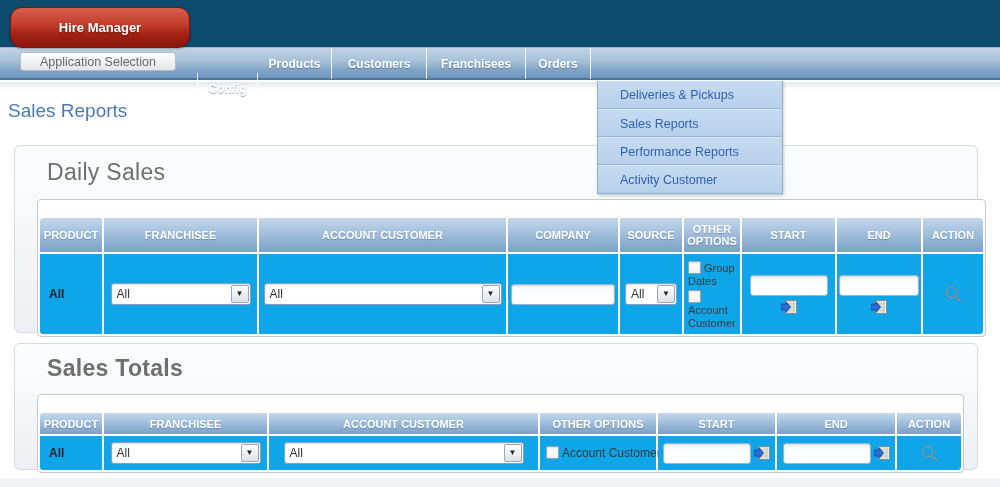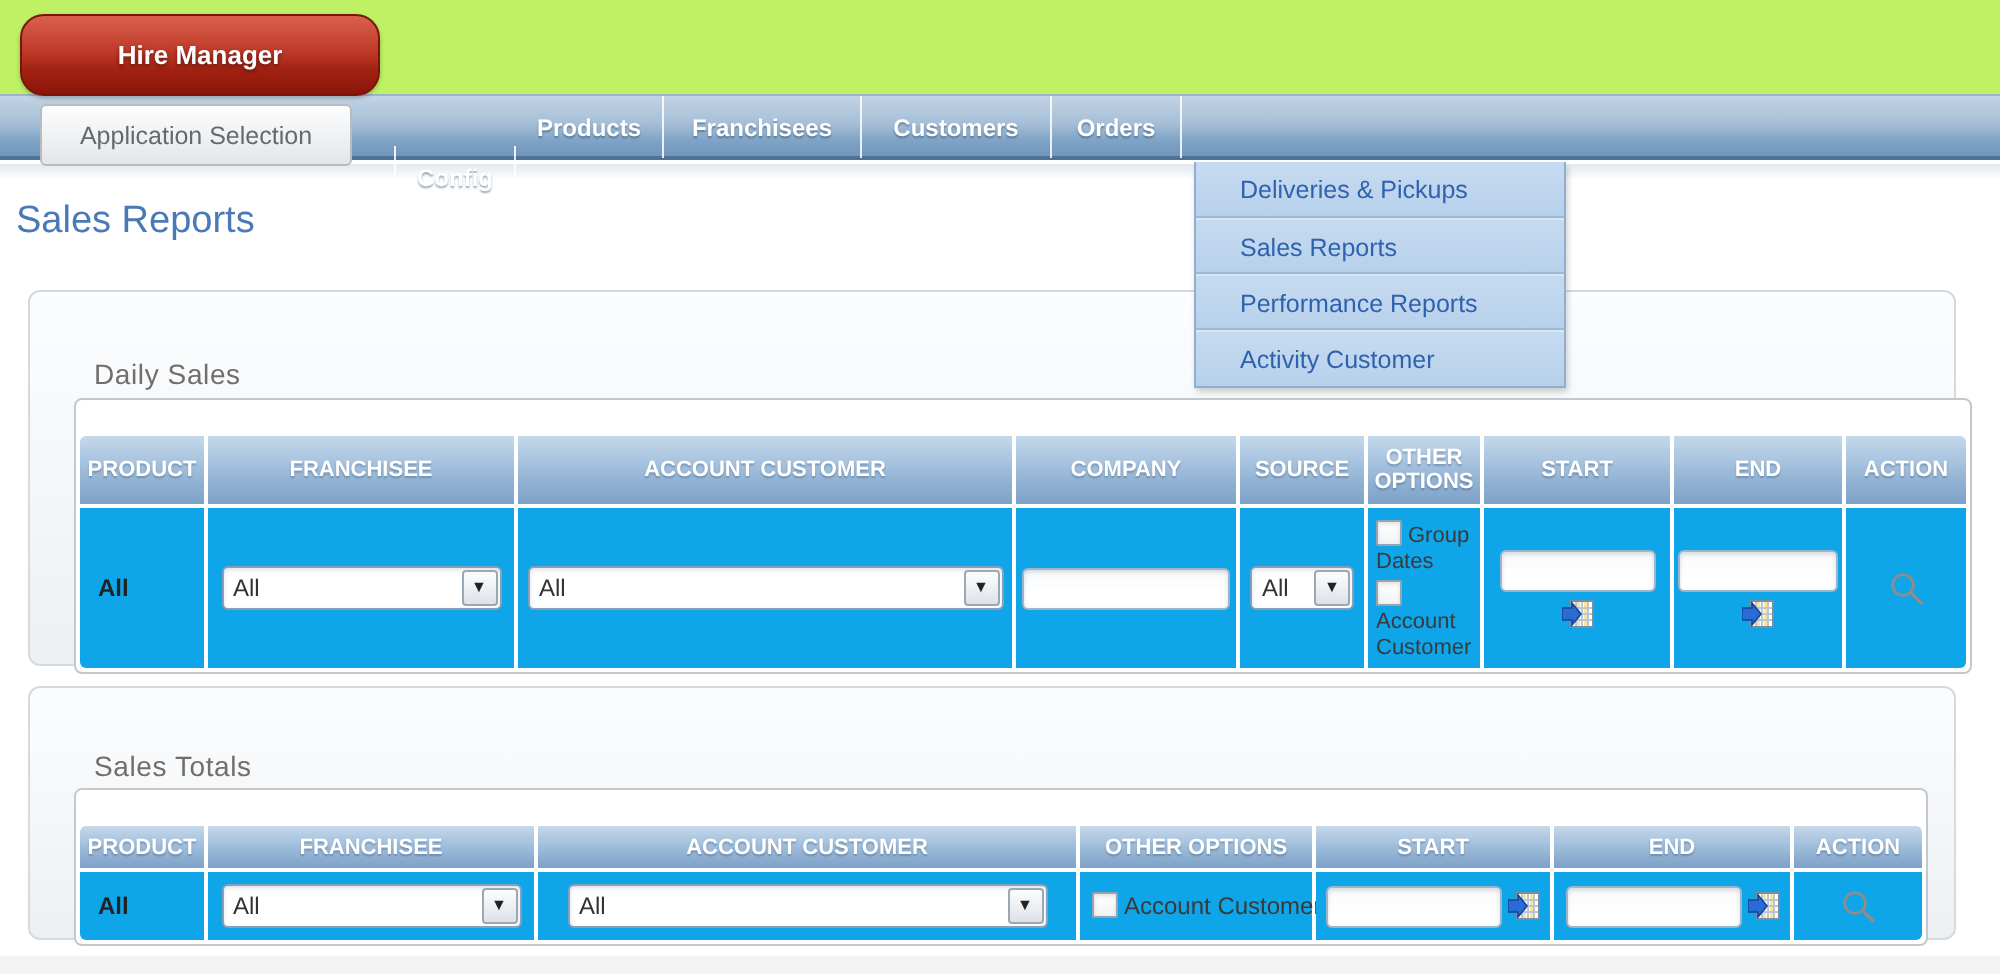--- a/index.html
+++ b/index.html
@@ -6,39 +6,39 @@
   html,body { width:1000px; height:487px; }
   body {
     font-family:"Liberation Sans", sans-serif;
     background:#ffffff;
     position:relative;
     overflow:hidden;
     color:#333;
   }
 
   
-  .topbar { position:absolute; left:0; top:0; width:1000px; height:47px; background:#bef264; }
+  .topbar { position:absolute; left:0; top:0; width:1000px; height:47px; background:#0c4a6e; }
   .badge {
     position:absolute; left:10px; top:7px; width:180px; height:41px; z-index:30;
     background:linear-gradient(#d9604e, #c03a28 45%, #a02112 70%, #8c150a);
     border:1px solid #7e1309; border-radius:12px;
     display:flex; align-items:center; justify-content:center;
     color:#fff; font-weight:bold; font-size:13px;
     text-shadow:0 1px 2px rgba(0,0,0,.45);
     box-shadow:0 1px 2px rgba(0,0,0,.25);
   }
 
   
   .nav {
     position:absolute; left:0; top:47px; width:1000px; height:33px; z-index:20;
     background:linear-gradient(#c3d4e5, #a6bfd7 45%, #7ea3c6 75%, #6f96bc);
     border-top:1px solid #9db4ca; border-bottom:2px solid #4f7296;
   }
   .app-sel {
-    position:absolute; left:20px; top:4px; width:156px; height:31px;
+    position:absolute; left:20px; top:4px; width:156px; height:19px;
     background:linear-gradient(#fdfdfd, #e3e6e9);
     border:1px solid #b6bcc2; border-radius:3px;
     display:flex; align-items:center; justify-content:center;
     font-size:12.5px; color:#63696e; cursor:pointer;
   }
   .tabs { position:absolute; left:197px; top:0; height:31px; display:flex; }
   .tab {
     height:31px; display:flex; align-items:center; justify-content:center;
     color:#fff; font-weight:bold; font-size:12px;
     text-shadow:0 1px 1px rgba(30,60,90,.45);
@@ -80,23 +80,23 @@
   }
   .panel {
     position:absolute; left:14px; width:964px;
     background:linear-gradient(#fcfdfe, #edf0f3);
     border:1px solid #d6dade; border-radius:6px;
   }
   .panel.daily  { top:145px; height:188px; }
   .panel.totals { top:343px; height:127px; }
   .panel h2 {
     position:absolute; left:32px; top:13px;
-    font-size:14px; font-weight:normal; color:#6f6f6f; letter-spacing:.3px;margin-top:20px;
-  }
-  .panel.totals h2 { top:11px; }
+    font-size:23px; font-weight:normal; color:#6f6f6f; letter-spacing:.3px;
+  }
+  .panel.totals h2 { top:11px;font-weight:bold; }
 
   
   .tbl {
     position:absolute; left:22px; background:#fff;
     border:1px solid #c2c8ce; border-radius:4px; padding:2px; z-index:5;
   }
   .tbl.daily  { top:53px; }
   .tbl.totals { top:50px; }
   .trow { display:flex; gap:2px;margin-top:16px; }
   .tbody-row { margin-top:2px; }
@@ -183,22 +183,22 @@
 
 <div class="topbar">
   <div class="badge">Hire Manager</div>
 </div>
 
 <div class="nav">
   <div class="app-sel">Application Selection</div>
   <div class="tabs">
     <div class="tab w1">Config</div>
     <div class="tab w2">Products</div>
+    <div class="tab w3">Customers</div>
     <div class="tab w4">Franchisees</div>
-    <div class="tab w3">Customers</div>
     <div class="tab w5">Orders</div>
   </div>
 </div>
 <div class="subnav-strip"></div>
 
 <div class="menu">
   <div class="menu-item">Deliveries &amp; Pickups</div>
   <div class="menu-item">Sales Reports</div>
   <div class="menu-item">Performance Reports</div>
   <div class="menu-item">Activity Customer</div>

